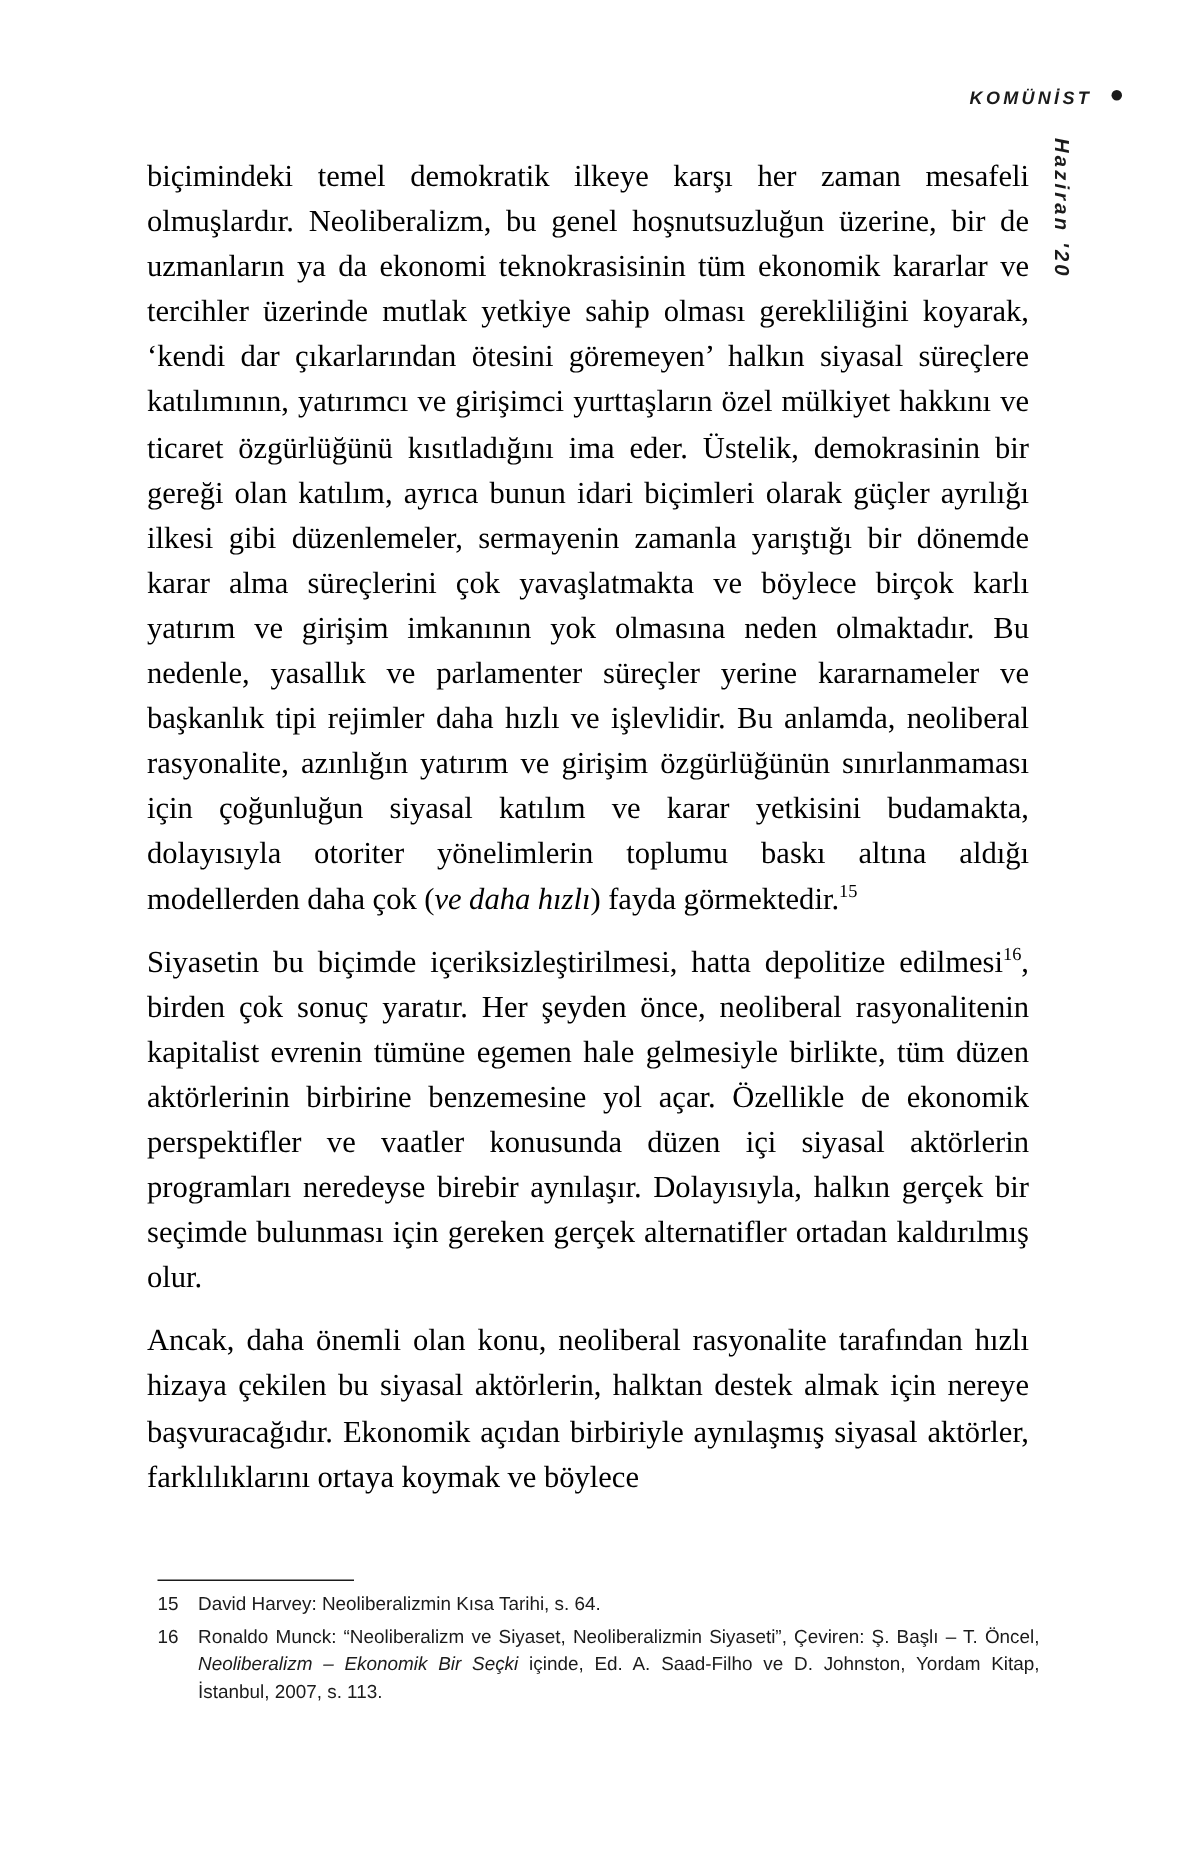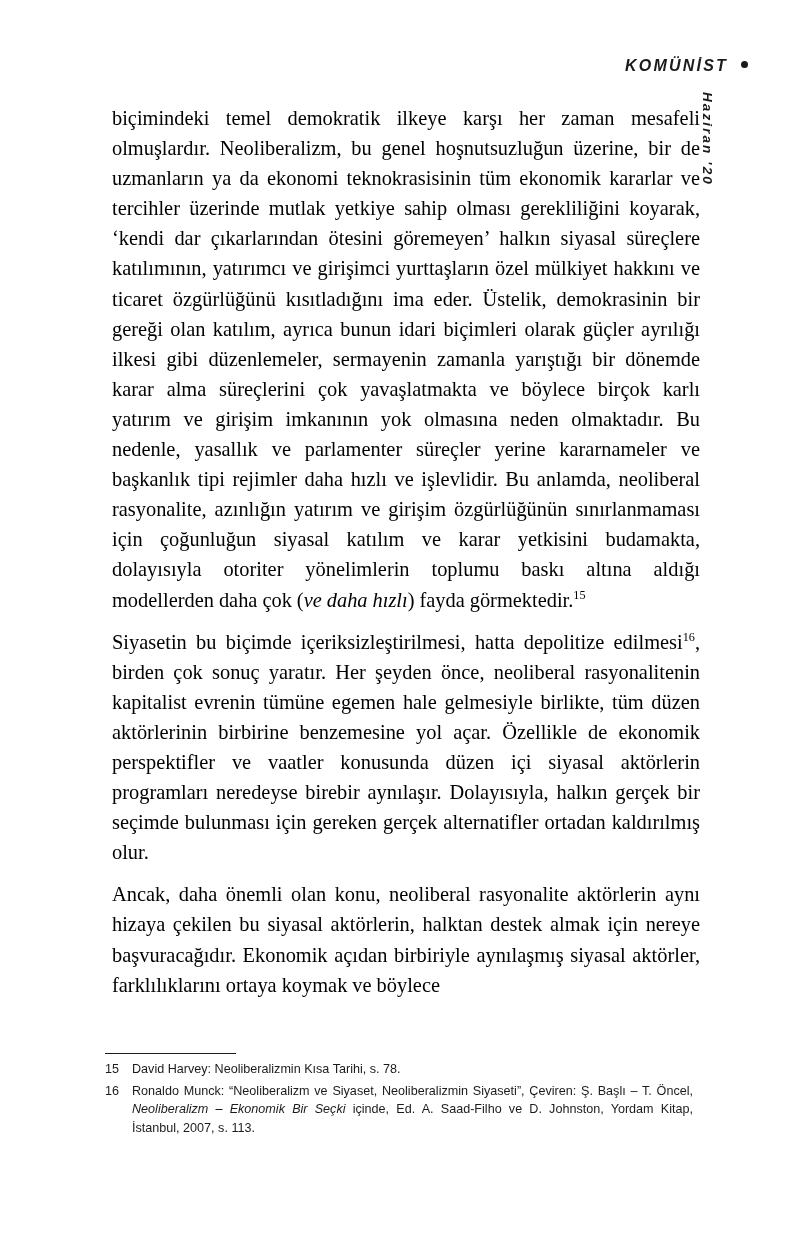--- a/index.html
+++ b/index.html
@@ -30,21 +30,21 @@
     top: 56px;
     left: 0;
     width: 748px;
     text-align: right;
     white-space: nowrap;
   }
   .running-head-title {
     font-family: "Liberation Sans", "DejaVu Sans", sans-serif;
     font-weight: bold;
     font-style: italic;
-    font-size: 16px;
+    font-size: 12px;
     letter-spacing: 2.2px;
     color: #1b1b1b;
     display: inline-block;
     vertical-align: middle;
   }
   .running-head-dot {
     display: inline-block;
     width: 7px;
     height: 7px;
     border-radius: 50%;
@@ -73,21 +73,21 @@
     font-weight: bold;
     font-style: italic;
     font-size: 13.5px;
     letter-spacing: 2.1px;
     color: #1b1b1b;
   }
 
   
   .body-col {
     position: absolute;
-    left: 112px;
+    left: 98px;
     top: 103px;
     width: 588px;
   }
   p.body-par {
     margin: 0 0 12px 0;
     font-size: 20.4px;
     line-height: 30.1px;
     text-align: justify;
     text-justify: inter-word;
     hyphens: manual;
@@ -156,29 +156,29 @@
     <span class="running-head-title">KOMÜNİST</span><span class="running-head-dot"></span>
   </div>
 
   <div class="issue-date">
     <span class="issue-date-text">Haziran '20</span>
   </div>
 
   <div class="body-col">
     <p class="body-par">biçimindeki temel demokratik ilkeye karşı her zaman mesafeli olmuşlardır. Neoliberalizm, bu genel hoşnutsuzluğun üzerine, bir de uzmanların ya da ekonomi teknokrasisinin tüm ekonomik kararlar ve tercihler üzerinde mutlak yetkiye sahip olması gerekliliğini koyarak, ‘kendi dar çıkarlarından ötesini göremeyen’ halkın siyasal süreçlere katılımının, yatırımcı ve girişimci yurttaşların özel mülkiyet hakkını ve ticaret özgürlüğünü kısıtladığını ima eder. Üstelik, demokrasinin bir gereği olan katılım, ayrıca bunun idari biçimleri olarak güçler ayrılığı ilkesi gibi düzenlemeler, sermayenin zamanla yarıştığı bir dönemde karar alma süreçlerini çok yavaşlatmakta ve böylece birçok karlı yatırım ve girişim imkanının yok olmasına neden olmaktadır. Bu nedenle, yasallık ve parlamenter süreçler yerine kararnameler ve başkanlık tipi rejimler daha hızlı ve işlevlidir. Bu anlamda, neoliberal rasyonalite, azınlığın yatırım ve girişim özgürlüğünün sınırlanmaması için çoğunluğun siyasal katılım ve karar yetkisini budamakta, dolayısıyla otoriter yönelimlerin toplumu baskı altına aldığı modellerden daha çok (<span class="italic">ve daha hızlı</span>) fayda görmektedir.<sup class="fnref">15</sup></p>
     <p class="body-par">Siyasetin bu biçimde içeriksizleştirilmesi, hatta depolitize edilmesi<sup class="fnref">16</sup>, birden çok sonuç yaratır. Her şeyden önce, neoliberal rasyonalitenin kapitalist evrenin tümüne egemen hale gelmesiyle birlikte, tüm düzen aktörlerinin birbirine benzemesine yol açar. Özellikle de ekonomik perspektifler ve vaatler konusunda düzen içi siyasal aktörlerin programları neredeyse birebir aynılaşır. Dolayısıyla, halkın gerçek bir seçimde bulunması için gereken gerçek alternatifler ortadan kaldırılmış olur.</p>
-    <p class="body-par">Ancak, daha önemli olan konu, neoliberal rasyonalite aktörlerin aynı hizaya çekilen bu siyasal aktörlerin, halktan destek almak için nereye başvuracağıdır. Ekonomik açıdan birbiriyle aynılaşmış siyasal aktörler, farklılıklarını ortaya koymak ve böylece</p>
+    <p class="body-par">Ancak, daha önemli olan konu, neoliberal rasyonalite tarafından hızlı hizaya çekilen bu siyasal aktörlerin, halktan destek almak için nereye başvuracağıdır. Ekonomik açıdan birbiriyle aynılaşmış siyasal aktörler, farklılıklarını ortaya koymak ve böylece</p>
   </div>
 
   <div class="footnotes">
     <div class="footnote-rule"></div>
 
     <div class="footnote">
       <span class="footnote-num">15</span>
-      <span class="footnote-text">David Harvey: Neoliberalizmin Kısa Tarihi, s. 78.</span>
+      <span class="footnote-text">David Harvey: Neoliberalizmin Kısa Tarihi, s. 64.</span>
     </div>
 
     <div class="footnote">
       <span class="footnote-num">16</span>
       <span class="footnote-text">Ronaldo Munck: “Neoliberalizm ve Siyaset, Neoliberalizmin Siyaseti”, Çeviren: Ş. Başlı – T. Öncel, <span class="italic">Neoliberalizm – Ekonomik Bir Seçki</span> içinde, Ed. A. Saad-Filho ve D. Johnston, Yordam Kitap, İstanbul, 2007, s. 113.</span>
     </div>
   </div>
 
 
 </div>

